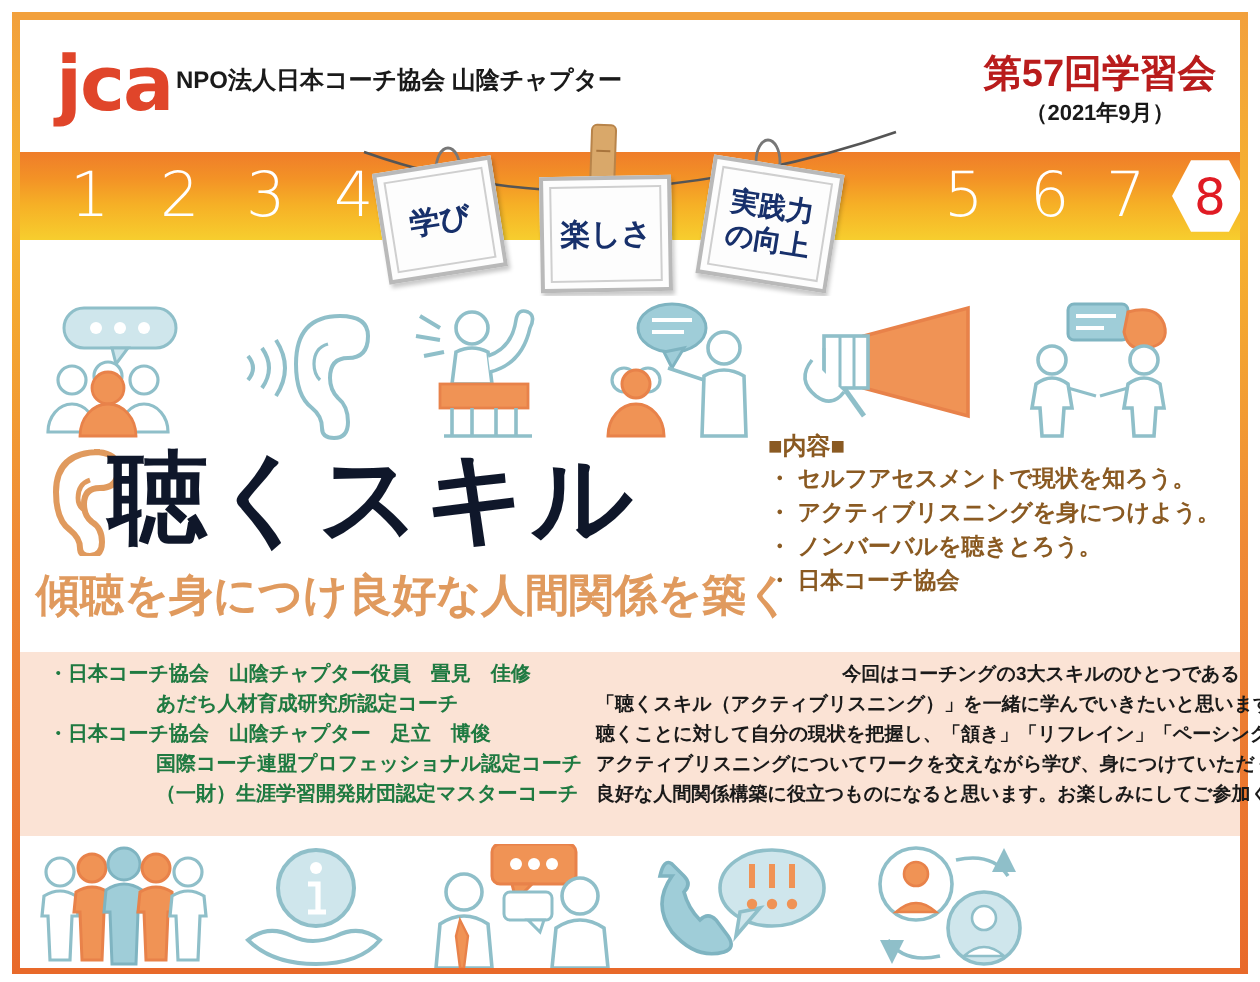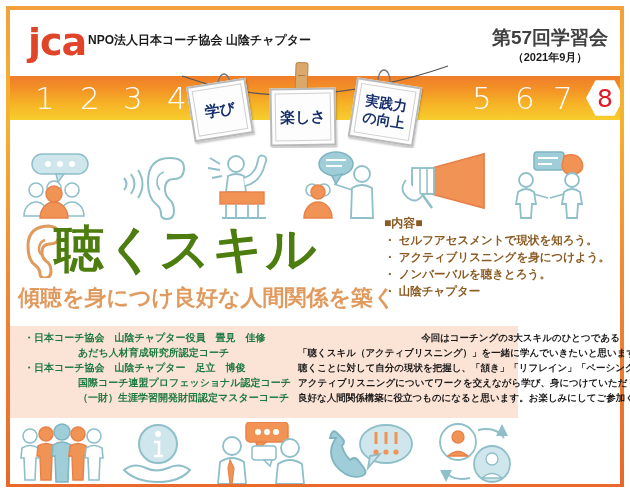--- a/index.html
+++ b/index.html
@@ -22,21 +22,21 @@
   .frame-right{position:absolute;right:6px;top:6px;bottom:4px;width:4px;
     background:linear-gradient(180deg,#f2a03c 0%,#f6b32e 22%,#ef8a36 55%,#e8692a 100%);}
 
   
   .header{position:absolute;left:10px;top:10px;width:610px;height:68px;}
   .logo{position:absolute;left:18px;top:10px;font-size:38px;font-weight:bold;
     color:#e0452a;letter-spacing:-1px;line-height:44px;font-family:"DejaVu Sans",sans-serif;}
   .org-name{position:absolute;left:78px;top:22px;font-size:12px;font-weight:bold;color:#1a1a1a;
     letter-spacing:0px;white-space:nowrap;}
   .edition{position:absolute;left:470px;top:16px;width:140px;text-align:center;}
-  .edition-main{font-size:19px;font-weight:bold;color:#404040;line-height:23px;letter-spacing:0px;}
+  .edition-main{font-size:19px;font-weight:bold;color:#b91c1c;line-height:23px;letter-spacing:0px;}
   .edition-sub{font-size:11px;font-weight:bold;color:#1a1a1a;line-height:16px;}
 
   
   .numbar{position:absolute;left:10px;top:76px;width:610px;height:44px;
     background:linear-gradient(180deg,#ef7d2a 0%,#f39226 30%,#f6b026 60%,#f7ce2e 100%);
     overflow:hidden;}
   .num{position:absolute;top:3px;font-size:31px;color:#ffffff;font-weight:300;
     font-family:"DejaVu Sans",sans-serif;line-height:38px;}
   .n1{left:25px;} .n2{left:70px;} .n3{left:113px;} .n4{left:157px;}
   .n5{left:462px;} .n6{left:505px;} .n7{left:543px;}
@@ -65,34 +65,34 @@
   
   .band{position:absolute;left:10px;width:610px;overflow:hidden;background:#ffffff;}
   .band-mid{top:148px;height:72px;}
   .band-bot{top:420px;height:64px;background:#ffffff;}
   .band-row{display:flex;align-items:flex-end;height:100%;}
   .ico{flex:0 0 auto;margin:0 6px;opacity:1;}
 
   
   .titlewrap{position:absolute;left:14px;top:218px;width:360px;height:104px;}
   .maintitle{position:absolute;left:0;top:0;width:360px;height:64px;
-    font-size:50px;font-weight:bold;color:#4d7c0f;letter-spacing:2px;line-height:62px;
+    font-size:50px;font-weight:bold;color:#0f172a;letter-spacing:2px;line-height:62px;
     white-space:nowrap;}
   .eargly{position:absolute;left:2px;top:4px;}
   .subtitle{position:absolute;left:4px;top:66px;width:356px;font-size:22px;font-weight:bold;
     color:#e09a5e;letter-spacing:0px;line-height:28px;white-space:nowrap;}
 
   
   .contentbox{position:absolute;left:384px;top:214px;width:240px;}
   .content-head{font-size:12px;font-weight:bold;color:#8a5a22;line-height:18px;letter-spacing:0px;}
   .content-item{font-size:11.5px;font-weight:bold;color:#8a5a22;line-height:17px;letter-spacing:0px;
     white-space:nowrap;}
 
   
-  .infopanel{position:absolute;left:10px;top:326px;width:508px;height:92px;
+  .infopanel{position:absolute;left:10px;top:326px;width:610px;height:92px;
     background:#fbe3d5;}
   .presenters{position:absolute;left:14px;top:4px;width:270px;}
   .pres-line{font-size:10px;font-weight:bold;color:#1f7a41;line-height:15px;white-space:nowrap;}
   .pres-line.indent{padding-left:7px;margin-left:47px;}
   .desc{position:absolute;left:288px;top:4px;width:322px;text-align:right;}
   .desc-line{font-size:9.5px;font-weight:bold;color:#1a1a1a;line-height:15px;white-space:nowrap;}
 </style>
 </head>
 <body>
 
@@ -228,21 +228,21 @@
     </svg>
     <div class="maintitle" style="padding-left:40px;">聴くスキル</div>
     <div class="subtitle">傾聴を身につけ良好な人間関係を築く</div>
   </div>
 
   <div class="contentbox">
     <div class="content-head">■内容■</div>
     <div class="content-item">・ セルフアセスメントで現状を知ろう。</div>
     <div class="content-item">・ アクティブリスニングを身につけよう。</div>
     <div class="content-item">・ ノンバーバルを聴きとろう。</div>
-    <div class="content-item">・ 山陰チャプター</div>
+    <div class="content-item">・ 日本コーチ協会</div>
   </div>
 
   <div class="infopanel">
     <div class="presenters">
       <div class="pres-line">・日本コーチ協会　山陰チャプター役員　畳見　佳修</div>
       <div class="pres-line indent">あだち人材育成研究所認定コーチ</div>
       <div class="pres-line">・日本コーチ協会　山陰チャプター　足立　博俊</div>
       <div class="pres-line indent">国際コーチ連盟プロフェッショナル認定コーチ</div>
       <div class="pres-line indent">（一財）生涯学習開発財団認定マスターコーチ</div>
     </div>

